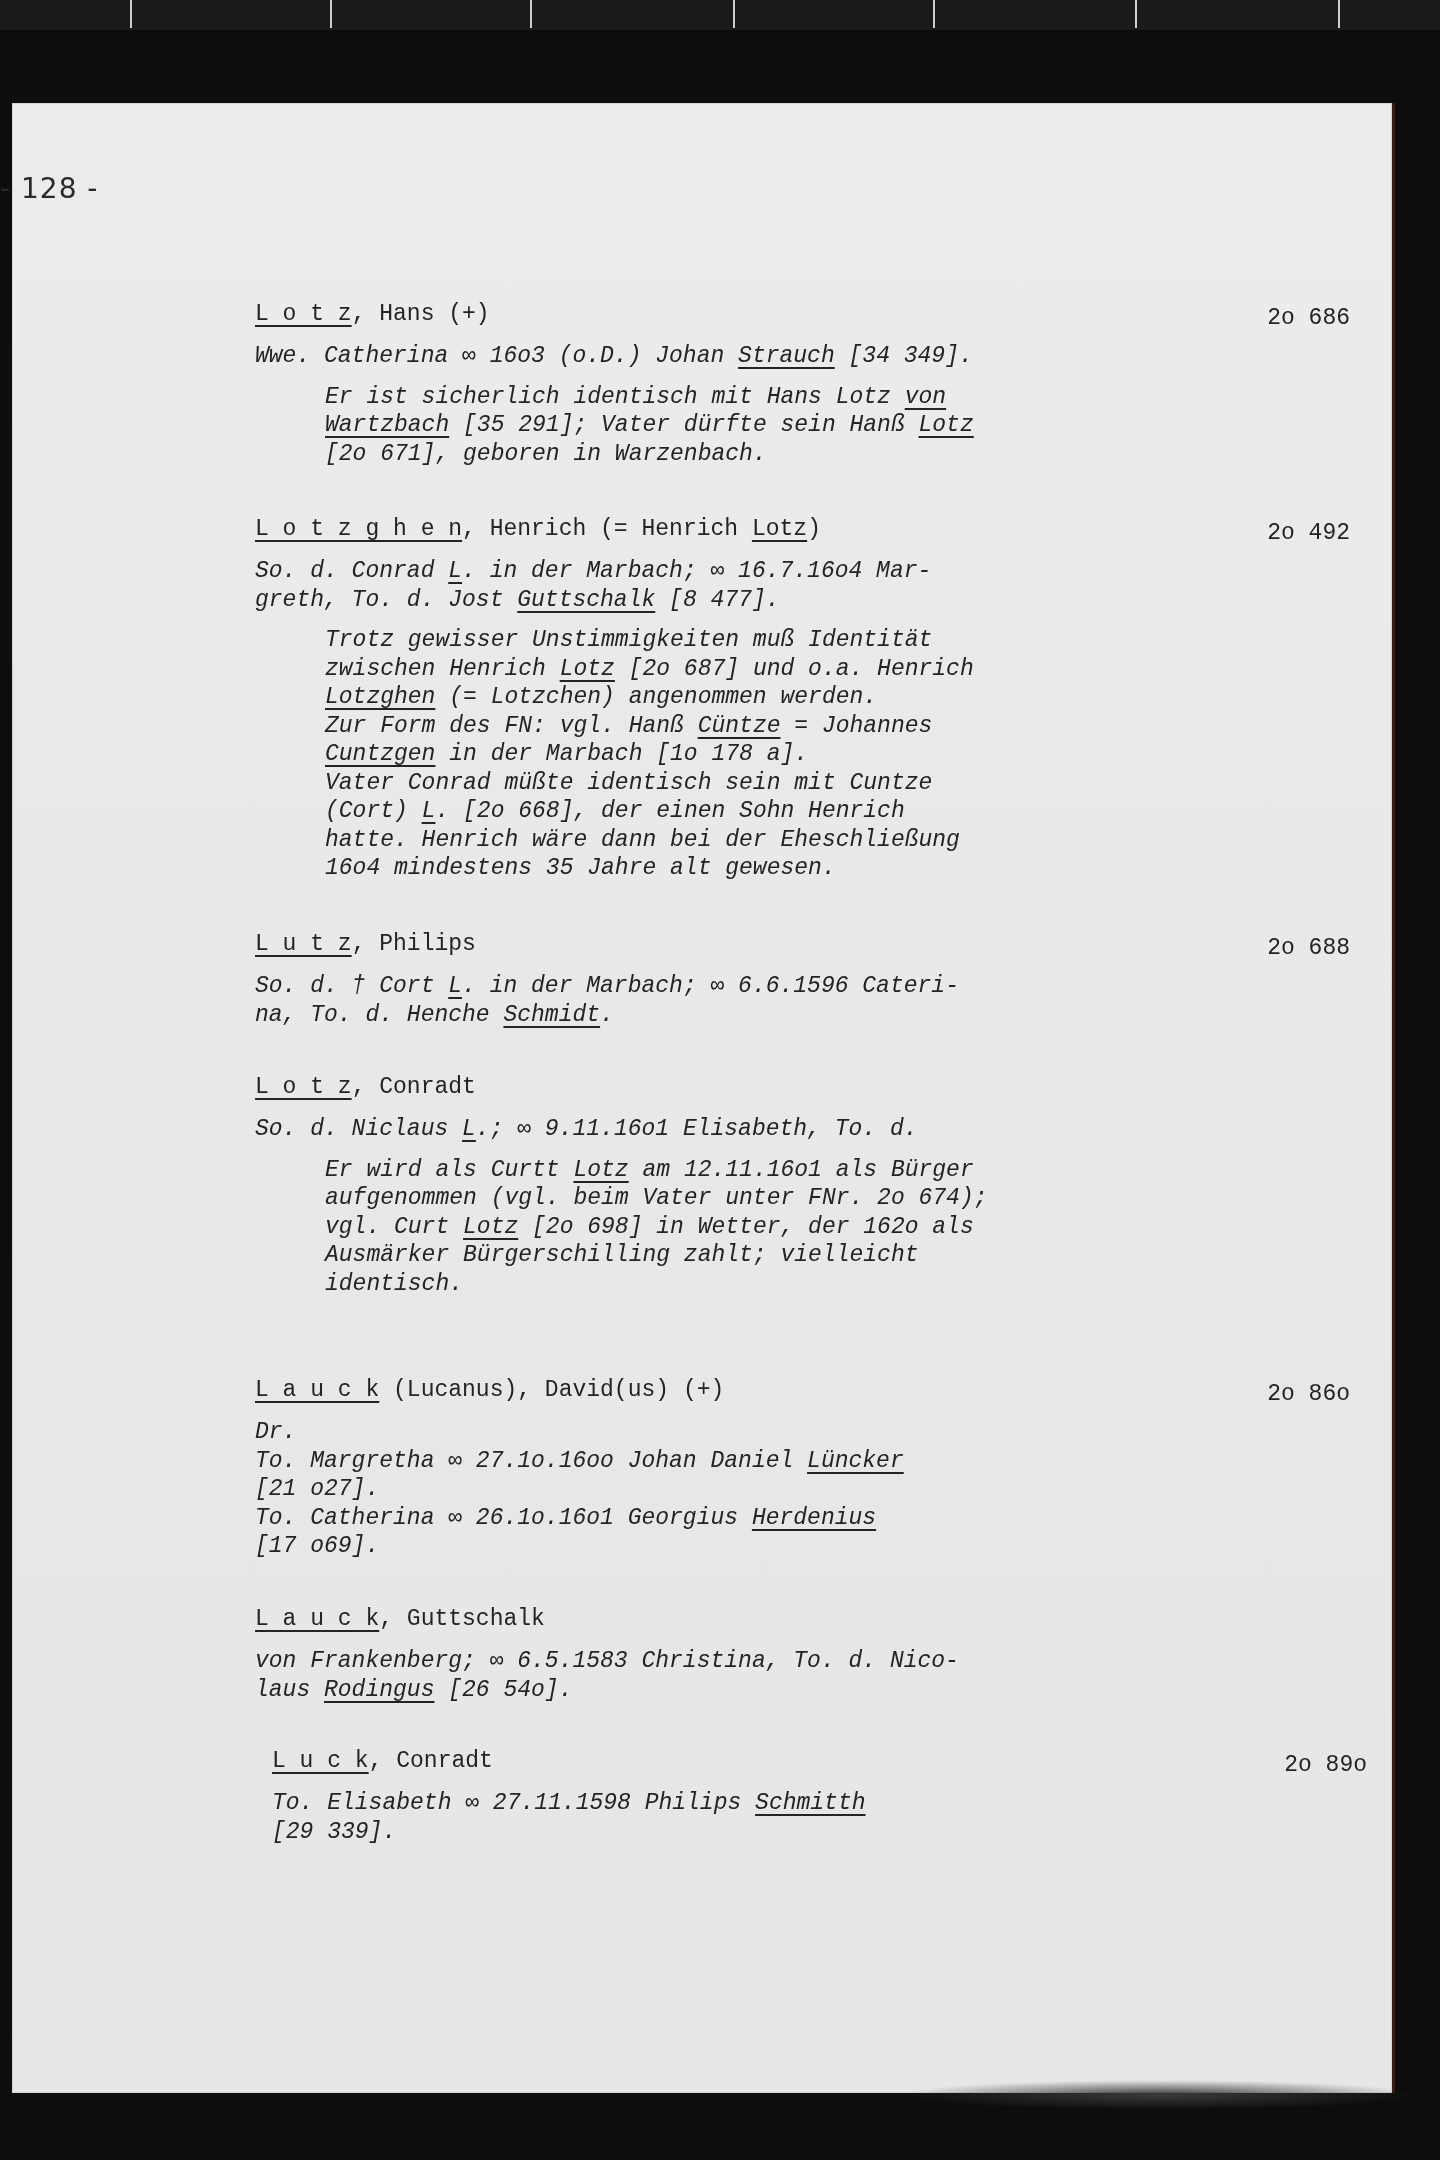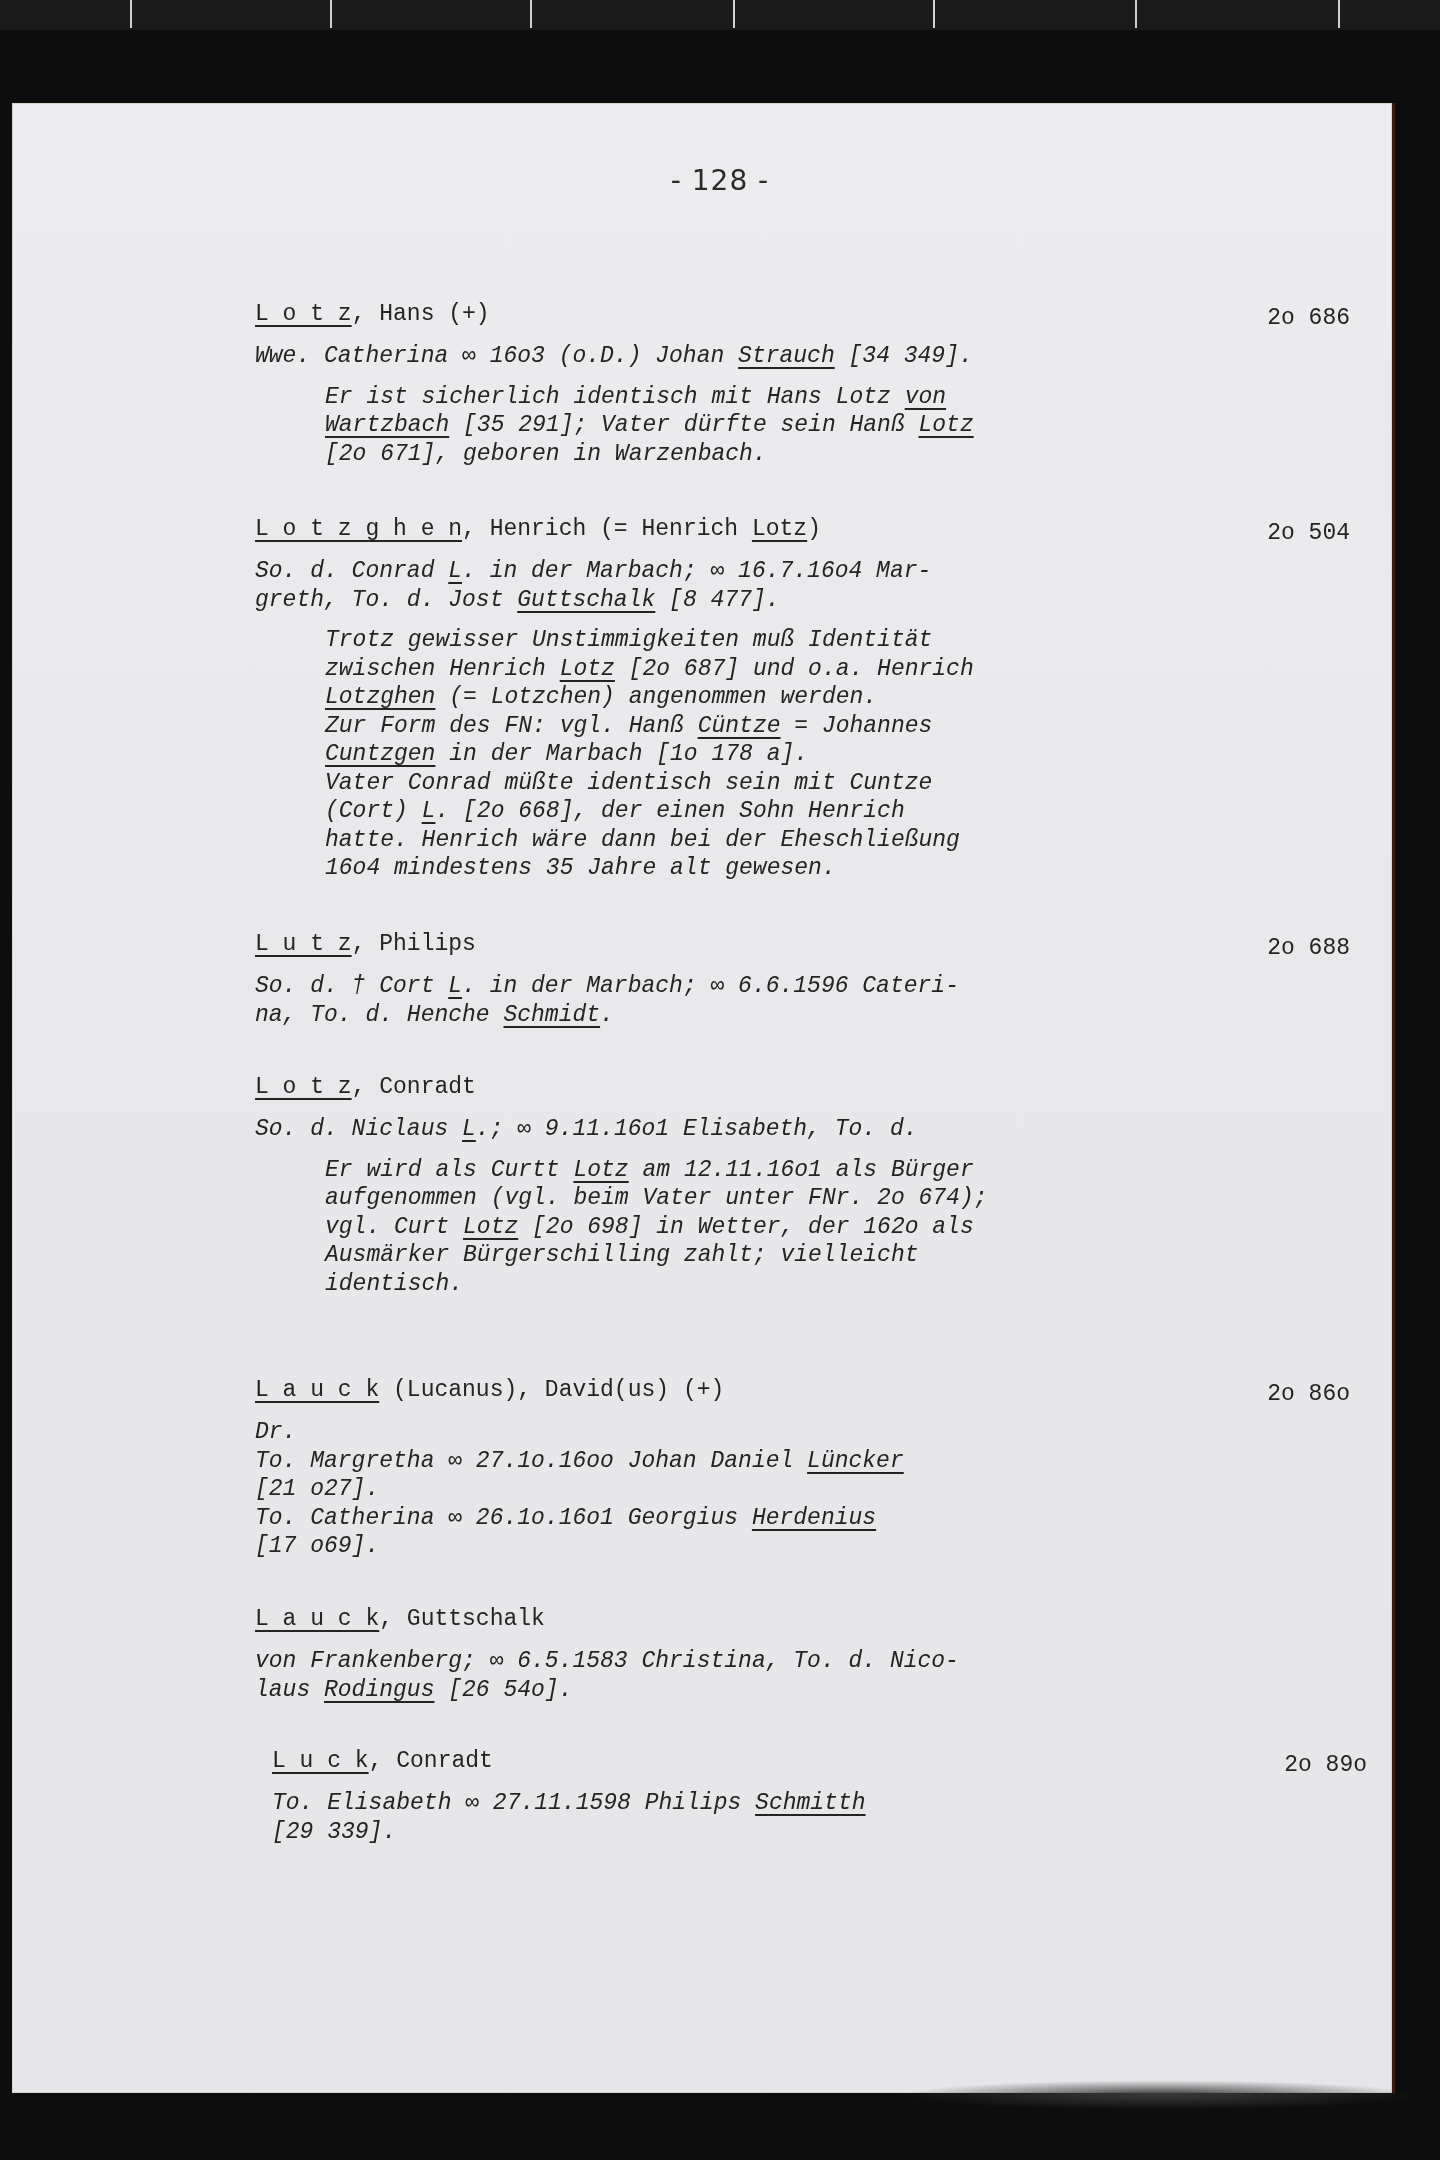--- a/index.html
+++ b/index.html
@@ -21,21 +21,21 @@
     box-shadow: inset 0 0 0 1px #d8d2c8;
   }
   .page-edge-right {
     position: absolute; left: 1392px; top: 103px; width: 3px; height: 1990px; background: #6b2a1a; opacity: .5;
   }
   .bottom-shadow {
     position: absolute; left: 900px; top: 2080px; width: 520px; height: 30px;
     background: radial-gradient(ellipse at center, #3a3a3a 0%, rgba(13,13,13,0) 70%);
   }
   .page-number {
-    position: absolute; top: 164px; left: 0; width: 1440px; text-align: center;
+    position: absolute; top: 172px; left: 0; width: 1440px; 
     font-family: "DejaVu Sans", sans-serif; font-size: 28px; color: #2a2a2a; letter-spacing: 1px;
   }
   .entry { position: absolute; left: 255px; width: 1100px; color: #242424; font-size: 23px; line-height: 28.5px; }
   .entry .head { position: relative; height: 30px; white-space: pre; }
   .entry .fnr { position: absolute; right: 5px; top: 4px; }
   .entry .body { margin-top: 12px; white-space: pre; }
   .entry .note { margin-top: 12px; margin-left: 70px; white-space: pre; }
   .line { display: block; height: 28.5px; white-space: pre; font-style: italic; }
   .u { text-decoration: underline; text-decoration-thickness: 2px; text-underline-offset: 5px; }
 </style>
@@ -57,21 +57,21 @@
 
 <div class="page-number">- 128 -</div>
 
 <div id="entries">
     <div class="entry" style="top: 300px;">
       <div class="head"><span class="u">L o t z</span><span>, Hans (+)</span><span class="fnr">2o 686</span></div>
       <div class="body"><span class="line"><span>Wwe. Catherina ∞ 16o3 (o.D.) Johan </span><span class="u">Strauch</span><span> [34 349].</span></span></div>
       <div class="note"><span class="line"><span>Er ist sicherlich identisch mit Hans Lotz </span><span class="u">von</span></span><span class="line"><span class="u">Wartzbach</span><span> [35 291]; Vater dürfte sein Hanß </span><span class="u">Lotz</span></span><span class="line"><span>[2o 671], geboren in Warzenbach.</span></span></div>
     </div>
     <div class="entry" style="top: 515px;">
-      <div class="head"><span class="u">L o t z g h e n</span><span>, Henrich (= Henrich </span><span class="u">Lotz</span><span>)</span><span class="fnr">2o 504</span></div>
+      <div class="head"><span class="u">L o t z g h e n</span><span>, Henrich (= Henrich </span><span class="u">Lotz</span><span>)</span><span class="fnr">2o 492</span></div>
       <div class="body"><span class="line"><span>So. d. Conrad </span><span class="u">L</span><span>. in der Marbach; ∞ 16.7.16o4 Mar-</span></span><span class="line"><span>greth, To. d. Jost </span><span class="u">Guttschalk</span><span> [8 477].</span></span></div>
       <div class="note"><span class="line"><span>Trotz gewisser Unstimmigkeiten muß Identität</span></span><span class="line"><span>zwischen Henrich </span><span class="u">Lotz</span><span> [2o 687] und o.a. Henrich</span></span><span class="line"><span class="u">Lotzghen</span><span> (= Lotzchen) angenommen werden.</span></span><span class="line"><span>Zur Form des FN: vgl. Hanß </span><span class="u">Cüntze</span><span> = Johannes</span></span><span class="line"><span class="u">Cuntzgen</span><span> in der Marbach [1o 178 a].</span></span><span class="line"><span>Vater Conrad müßte identisch sein mit Cuntze</span></span><span class="line"><span>(Cort) </span><span class="u">L</span><span>. [2o 668], der einen Sohn Henrich</span></span><span class="line"><span>hatte. Henrich wäre dann bei der Eheschließung</span></span><span class="line"><span>16o4 mindestens 35 Jahre alt gewesen.</span></span></div>
     </div>
     <div class="entry" style="top: 930px;">
       <div class="head"><span class="u">L u t z</span><span>, Philips</span><span class="fnr">2o 688</span></div>
       <div class="body"><span class="line"><span>So. d. † Cort </span><span class="u">L</span><span>. in der Marbach; ∞ 6.6.1596 Cateri-</span></span><span class="line"><span>na, To. d. Henche </span><span class="u">Schmidt</span><span>.</span></span></div>
     </div>
     <div class="entry" style="top: 1073px;">
       <div class="head"><span class="u">L o t z</span><span>, Conradt</span></div>
       <div class="body"><span class="line"><span>So. d. Niclaus </span><span class="u">L</span><span>.; ∞ 9.11.16o1 Elisabeth, To. d.</span></span></div>

